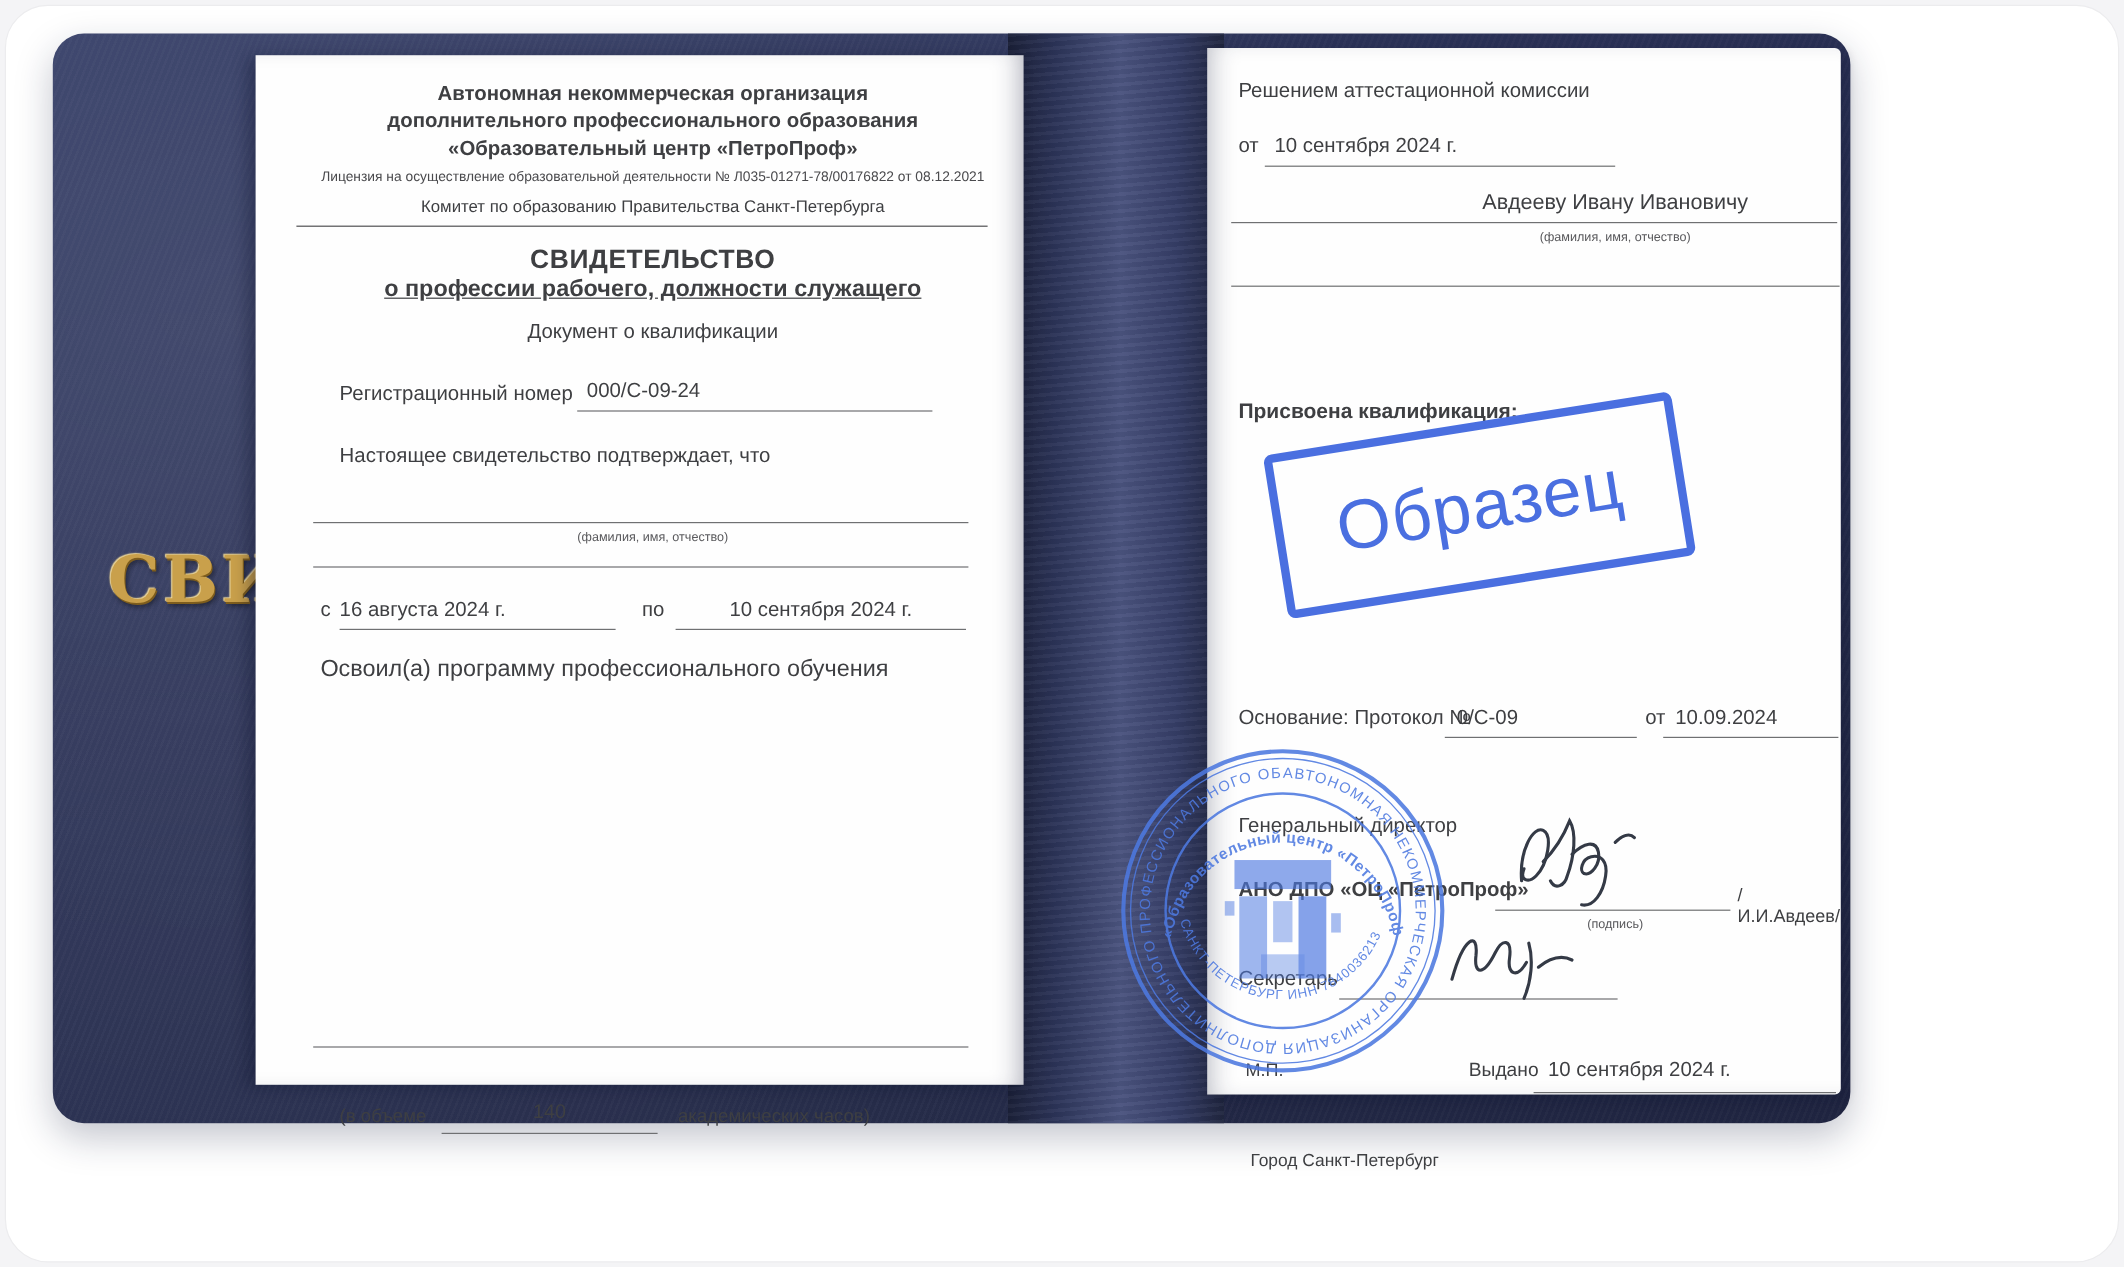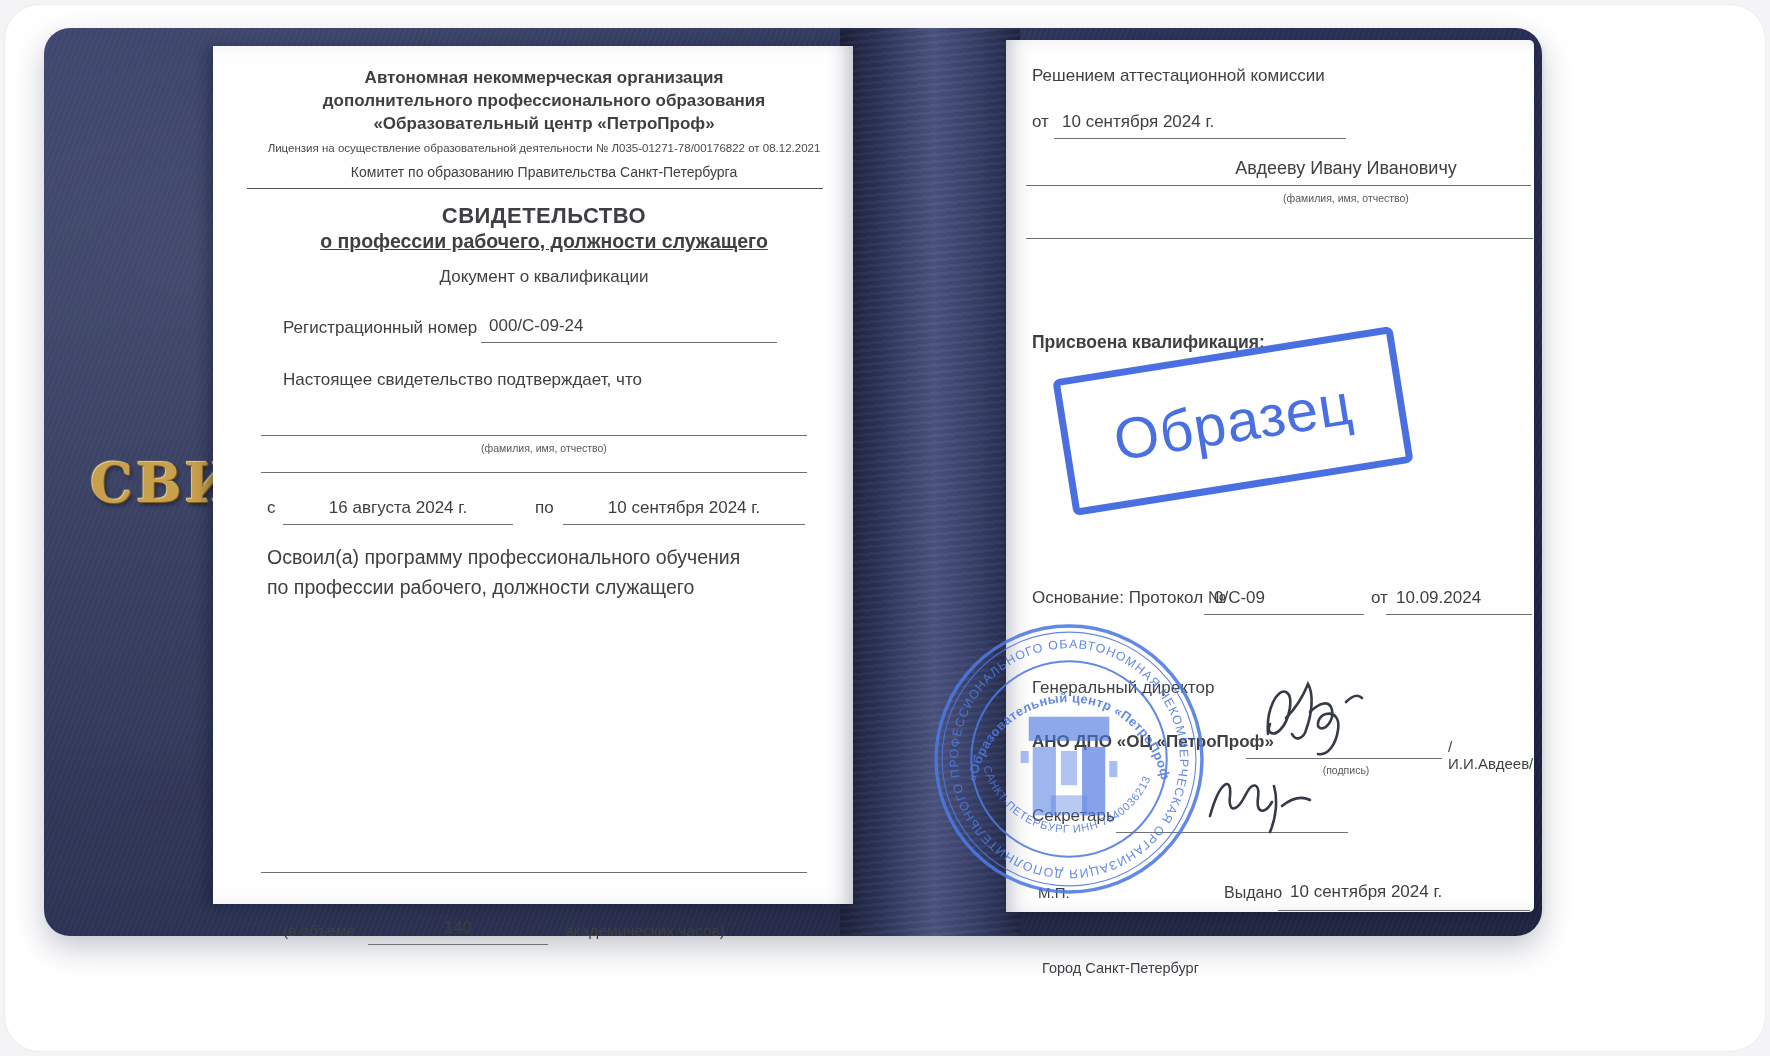--- a/index.html
+++ b/index.html
@@ -75,27 +75,26 @@
     <div class="abs t-17" style="top:270px;left:276px;">000/С-09-24</div>
 
     <div class="abs t-17" style="top:324px;left:70px;">Настоящее свидетельство подтверждает, что</div>
 
     <div class="uline" style="top:362px;left:48px;width:546px;height:27px;"></div>
     <div class="abs center t-hint" style="top:396px;padding-left:22px;">(фамилия, имя, отчество)</div>
     <div class="uline" style="top:404px;left:48px;width:546px;height:22px;"></div>
 
     <div class="abs t-17" style="top:452px;left:54px;">с</div>
     <div class="uline" style="top:450px;left:70px;width:230px;height:28px;"></div>
-    <div class="abs t-17" style="top:452px;left:70px;width:230px;text-align:center;">16 августа 2024 г.</div>
+    <div class="abs t-17" style="top:452px;left:70px;width:230px;text-align:left;">16 августа 2024 г.</div>
     <div class="abs t-17" style="top:452px;left:322px;">по</div>
     <div class="uline" style="top:450px;left:350px;width:242px;height:28px;"></div>
     <div class="abs t-17" style="top:452px;left:350px;width:242px;text-align:center;">10 сентября 2024 г.</div>
 
     <div class="abs t-19" style="top:500px;left:54px;">Освоил(а) программу профессионального обучения</div>
-    <div class="abs t-19" style="top:530px;left:54px;">по профессии рабочего, должности служащего</div>
 
     <div class="uline" style="top:800px;left:48px;width:546px;height:26px;"></div>
 
     <div class="abs" style="top:876px;left:70px;font-size:15.5px;">(в объеме</div>
     <div class="uline" style="top:872px;left:155px;width:180px;height:26px;"></div>
     <div class="abs" style="top:872px;left:155px;width:180px;text-align:center;font-size:16.5px;">140</div>
     <div class="abs" style="top:876px;left:352px;font-size:15.5px;">академических часов)</div>
   </div>
 
   <div class="page page-right">

